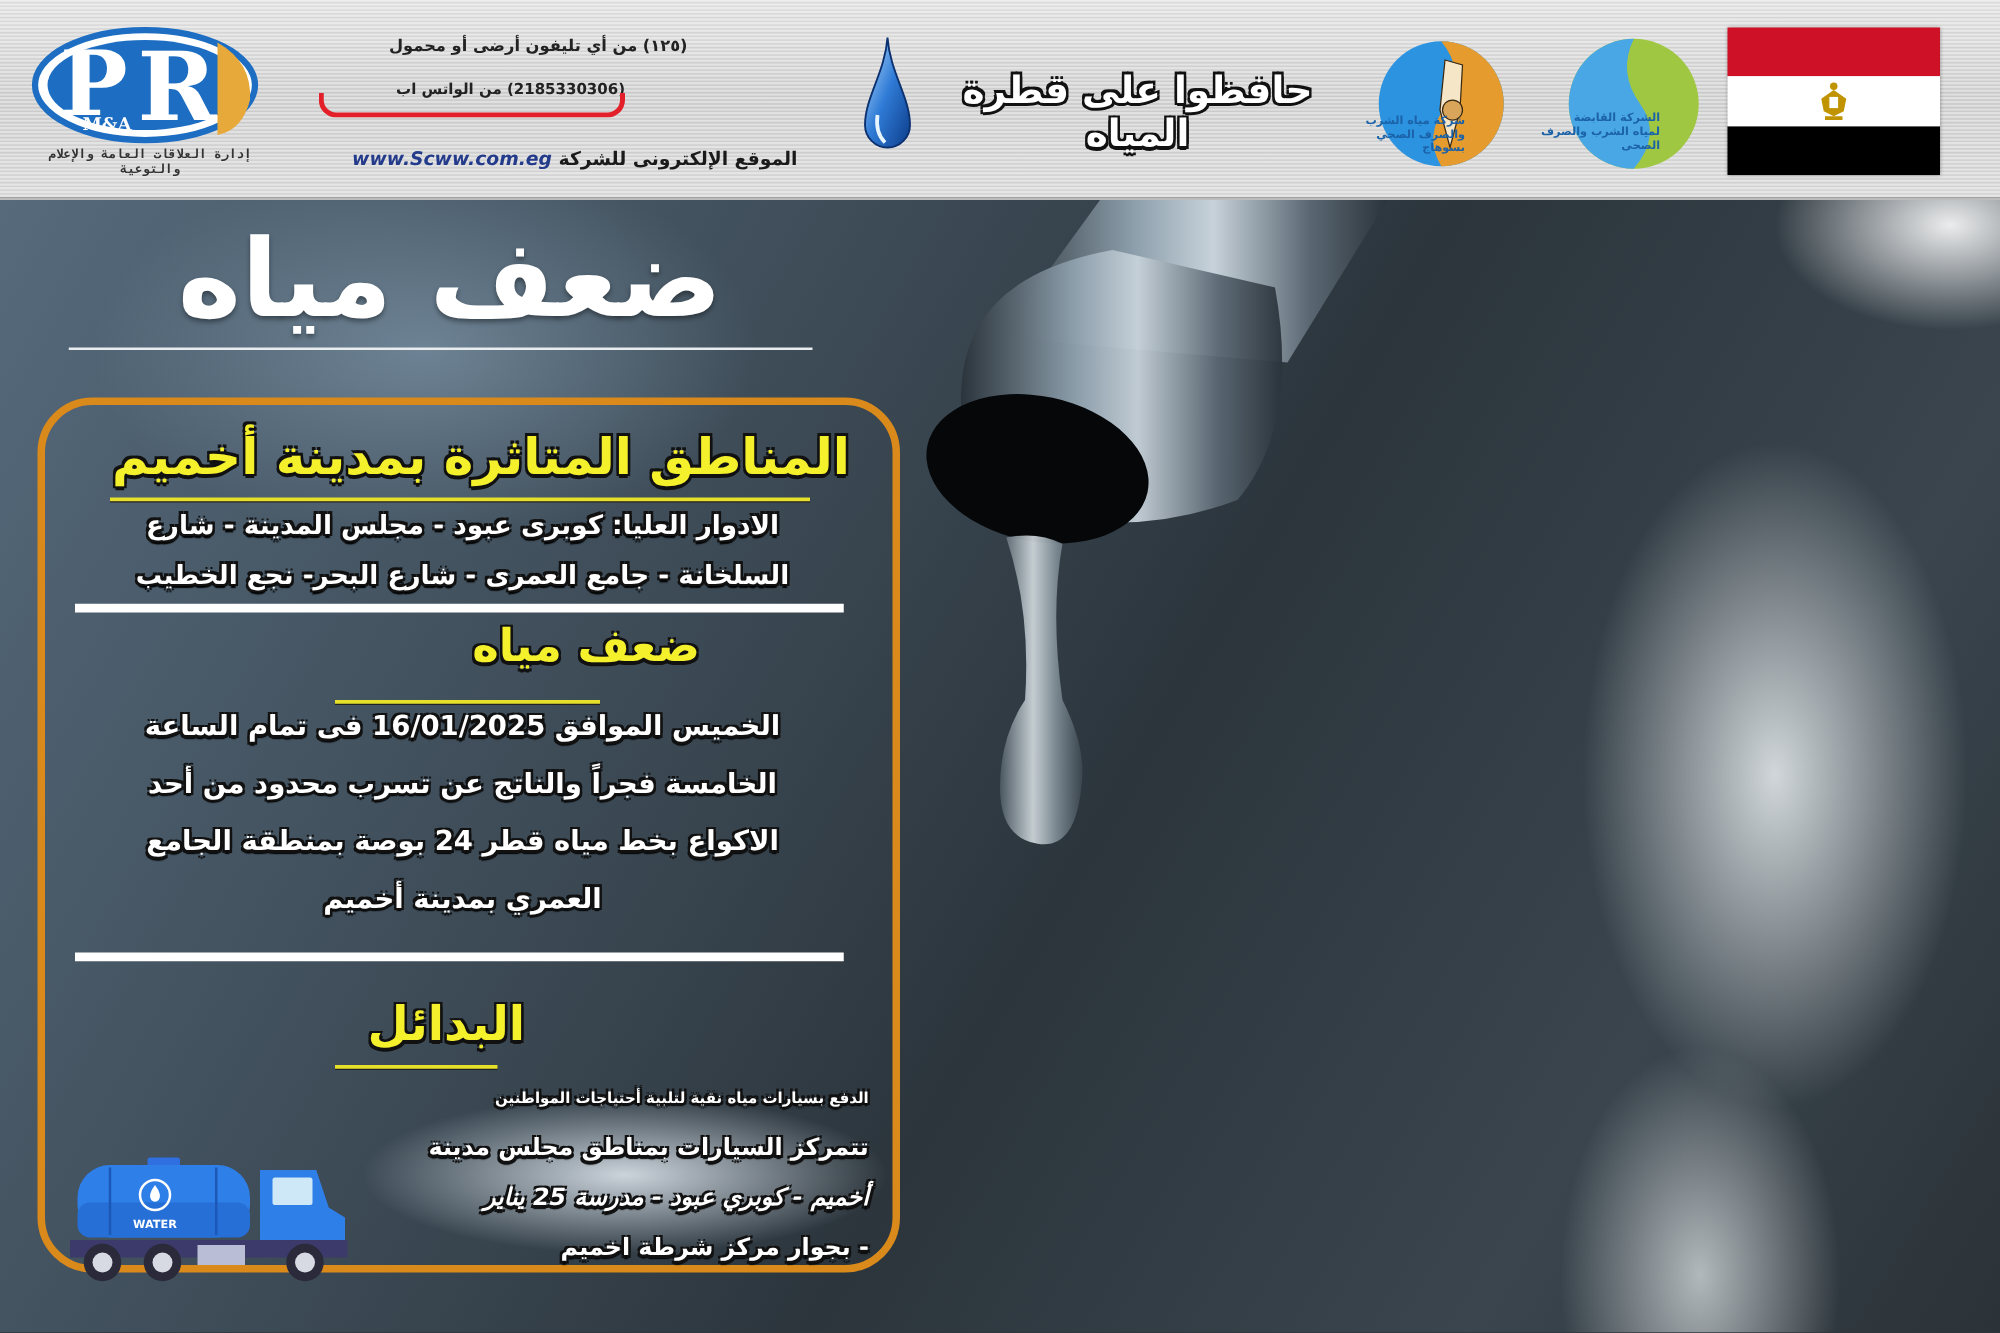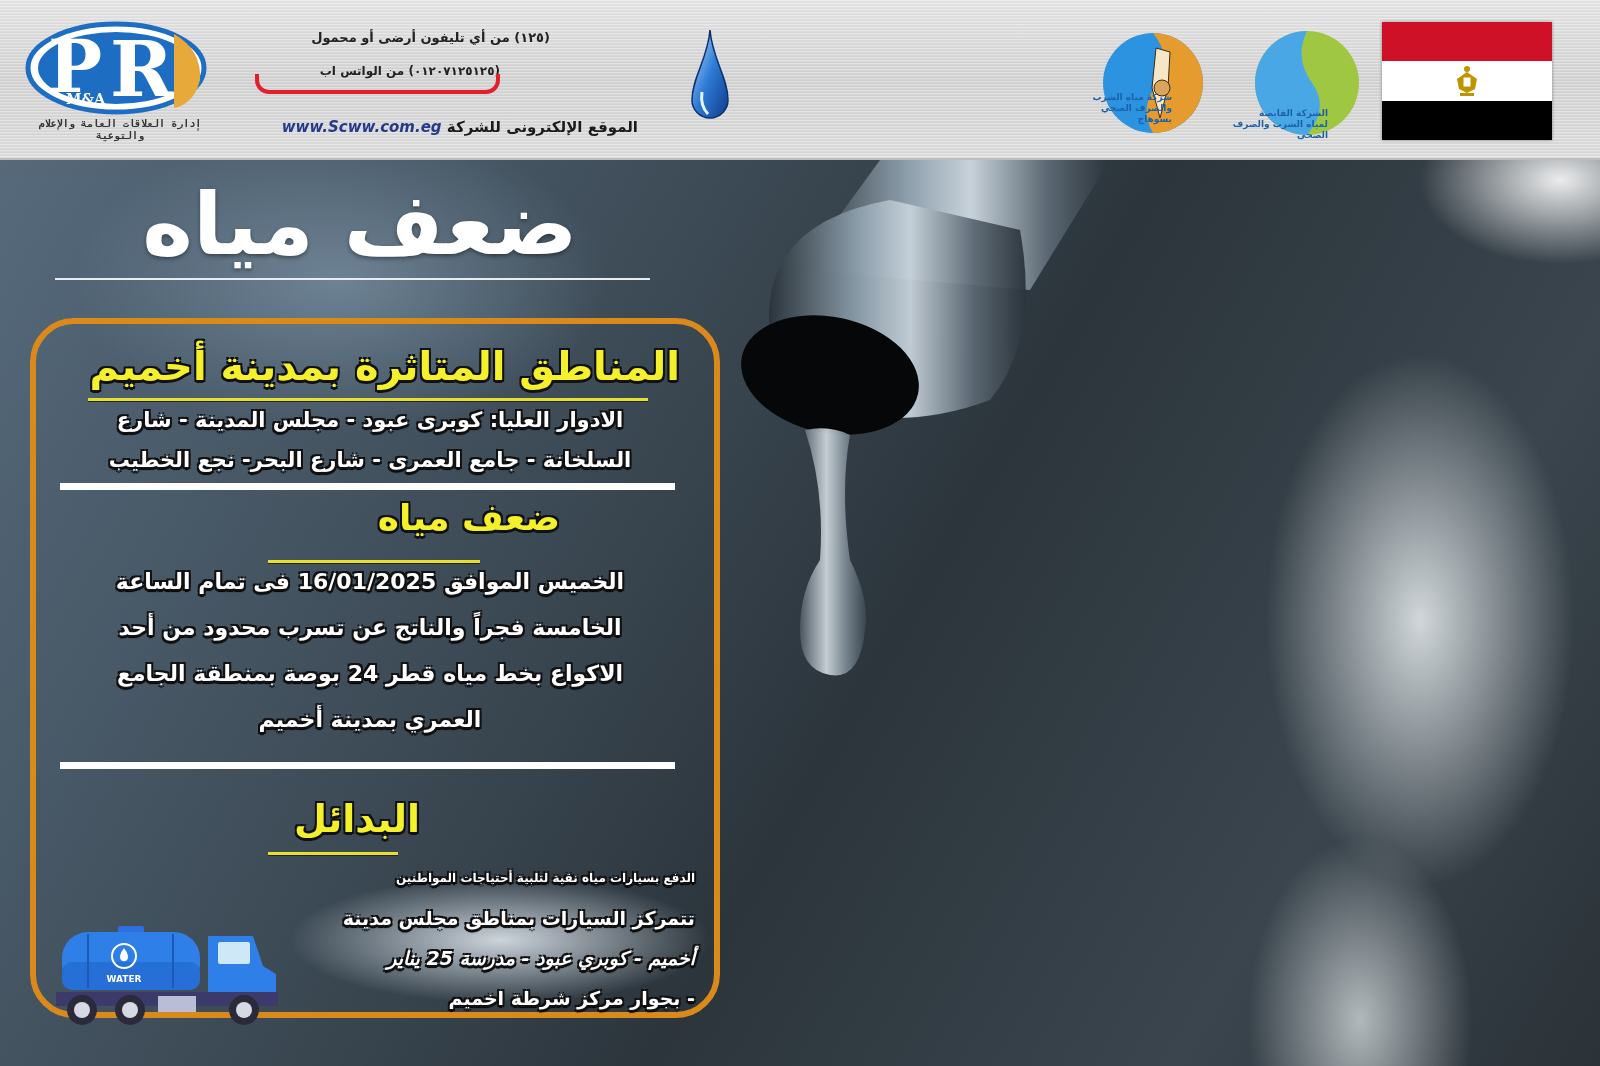--- a/index.html
+++ b/index.html
@@ -111,57 +111,58 @@
     <ellipse cx="92" cy="48" rx="78" ry="36" fill="#1d6ec2"></ellipse>
     <path d="M150 14 Q178 30 176 60 Q170 84 150 88 Z" fill="#e7a93a"></path>
     <text x="24" y="72" font-family="DejaVu Serif, serif" font-size="72" font-weight="bold" fill="#ffffff">P</text>
     <text x="86" y="76" font-family="DejaVu Serif, serif" font-size="76" font-weight="bold" fill="#ffffff">R</text>
     <text x="42" y="84" font-family="DejaVu Serif, serif" font-size="14" font-weight="bold" fill="#ffffff">M&amp;A</text>
   </svg>
   <div class="pr-caption">إدارة العلاقات العامة والإعلام والتوعية</div>
 
   <div class="hotline-top">(١٢٥) من أي تليفون أرضى أو محمول</div>
   <div class="hotline-main">
-    <div class="hotline-whatsapp">(٠١٢٠٧١٢٥١٢٥) من الواتس اب</div>
+    <div class="hotline-whatsapp">(2185330306) من الواتس اب</div>
     <div class="hotline-swoosh"></div>
   </div>
   <div class="website-line">
     <span>الموقع الإلكترونى للشركة</span>
     <span class="website-url">www.Scww.com.eg</span>
   </div>
 
   <svg class="drop-icon" viewBox="0 0 40 100">
     <defs>
       <linearGradient id="dg" x1="0" x2="1" y1="0" y2="1">
         <stop offset="0" stop-color="#bfe3ff"></stop>
           <stop offset="0.5" stop-color="#2f7bd6"></stop>
           <stop offset="1" stop-color="#0d3c8a"></stop>
       </linearGradient>
     </defs>
     <path d="M20 2 C22 30 38 50 38 72 A18 18 0 0 1 2 72 C2 50 18 30 20 2 Z" fill="url(#dg)" stroke="#0c3170" stroke-width="1.5"></path>
     <path d="M12 64 Q10 78 18 86" stroke="#e6f4ff" stroke-width="3" fill="none"></path>
   </svg>
 
+  <div class="slogan">حافظوا على قطرة المياه</div>
 
   <svg class="sohag-logo" viewBox="0 0 110 110">
     <circle cx="55" cy="55" r="50" fill="#2b93e0"></circle>
     <path d="M55 5 A50 50 0 0 1 55 105 Q40 80 60 55 Q75 30 55 5 Z" fill="#e69b2f"></path>
     <path d="M58 20 L72 24 L70 60 L62 90 L54 60 Z" fill="#f6e6c8" stroke="#3b2a12" stroke-width="1"></path>
     <circle cx="64" cy="60" r="8" fill="#d8a55a" stroke="#3b2a12" stroke-width="1"></circle>
   </svg>
   <div class="logo-caption" style="left:1086px; top:92px; width:86px;">
     <div>شركة مياه الشرب</div>
     <div>والصرف الصحي بسوهاج</div>
   </div>
 
   <svg class="holding-logo" viewBox="0 0 115 110">
     <ellipse cx="57" cy="55" rx="52" ry="52" fill="#9fc742"></ellipse>
     <path d="M57 3 A52 52 0 0 0 57 107 Q80 80 62 55 Q44 30 57 3 Z" fill="#4aa7e6"></path>
   </svg>
-  <div class="logo-caption" style="left:1228px; top:108px; width:100px;">
+  <div class="logo-caption" style="left:1228px; top:90px; width:100px;">
     <div>الشركة القابضة</div>
     <div>لمياه الشرب والصرف الصحى</div>
   </div>
 
   <div class="flag">
     <div class="red"></div>
     <div class="white">
       <svg class="eagle" viewBox="0 0 24 32">
         <circle cx="12" cy="4" r="3" fill="#c09300"></circle>
         <path d="M12 7 L2 14 L4 24 L12 28 L20 24 L22 14 Z" fill="#c09300"></path>

